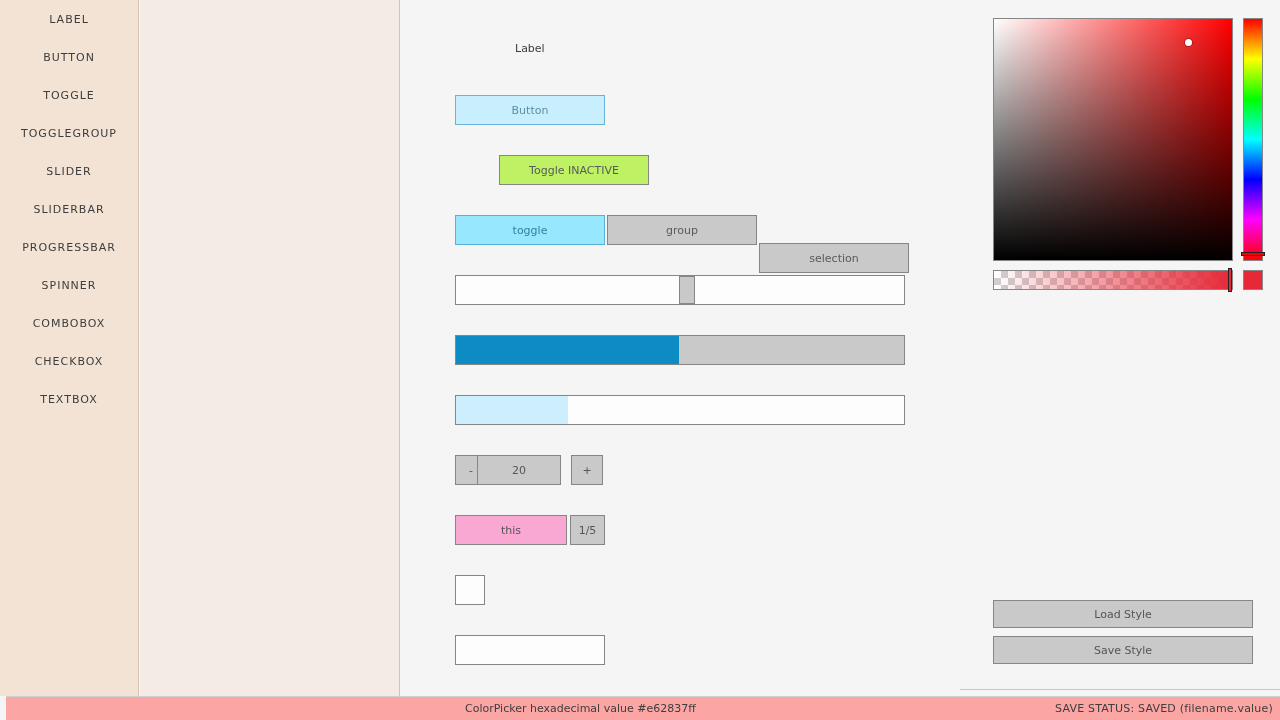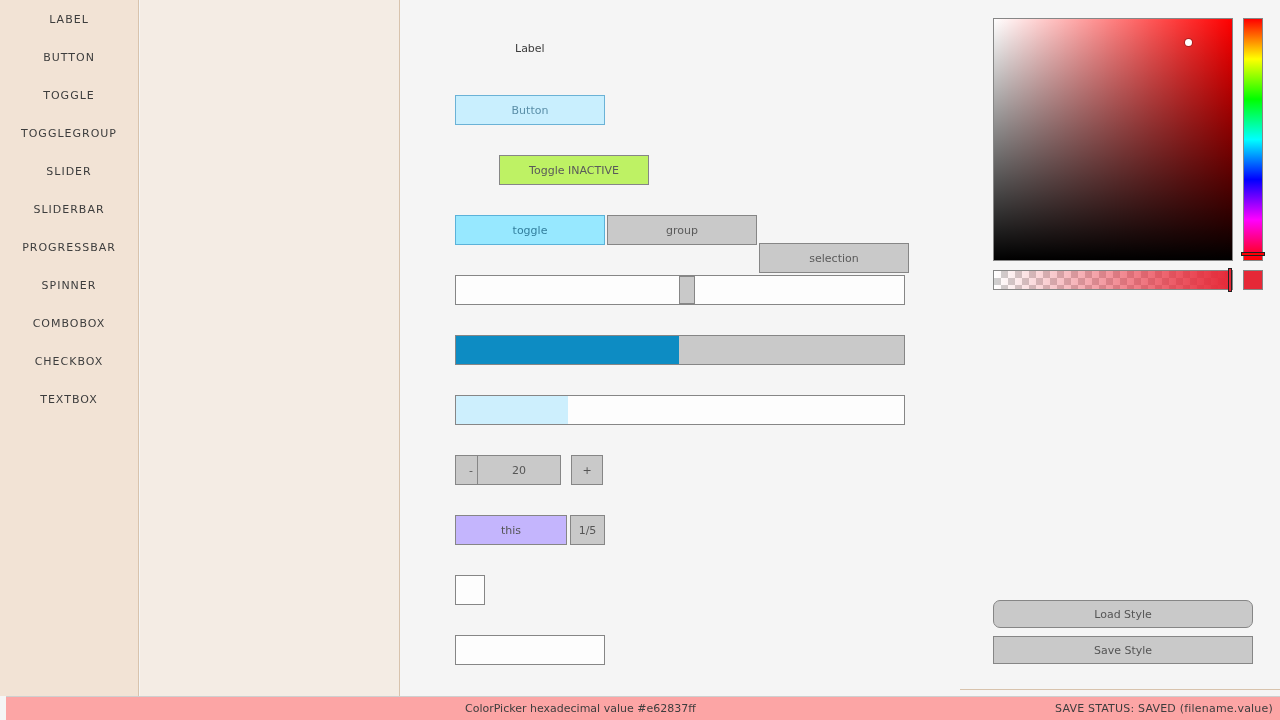--- a/index.html
+++ b/index.html
@@ -159,21 +159,21 @@
     border: 1px solid #868686;
     display: flex; align-items: center; justify-content: center;
     font-size: 11px; color: #555;
   }
 
   
   .combo-main {
     position: absolute;
     left: 55px; top: 515px;
     width: 112px; height: 30px;
-    background: #c4b5fd;
+    background: #f9a8d4;
     border: 1px solid #868686;
     display: flex; align-items: center; justify-content: center;
     font-size: 11px; color: #555;
   }
   .combo-count {
     position: absolute;
     left: 170px; top: 515px;
     width: 35px; height: 30px;
     background: #c9c9c9;
     border: 1px solid #868686;
@@ -415,21 +415,21 @@
   </div>
   <div class="cp-hue"></div>
   <div class="cp-hue-sel"></div>
 
   <div class="cp-alpha">
     <div class="cp-alpha-grad"></div>
   </div>
   <div class="cp-alpha-sel"></div>
   <div class="cp-preview"></div>
 
-  <div class="style-btn" style="top:600px;border-radius:7px;">
+  <div class="style-btn" style="top:600px;">
     <span>Load Style</span>
   </div>
   <div class="style-btn" style="top:636px;text-align:right;">
     <span>Save Style</span>
   </div>
 
   <div class="divider-h"></div>
 
   <div class="statusbar">
     <div class="status-left">ColorPicker hexadecimal value #e62837ff</div>

